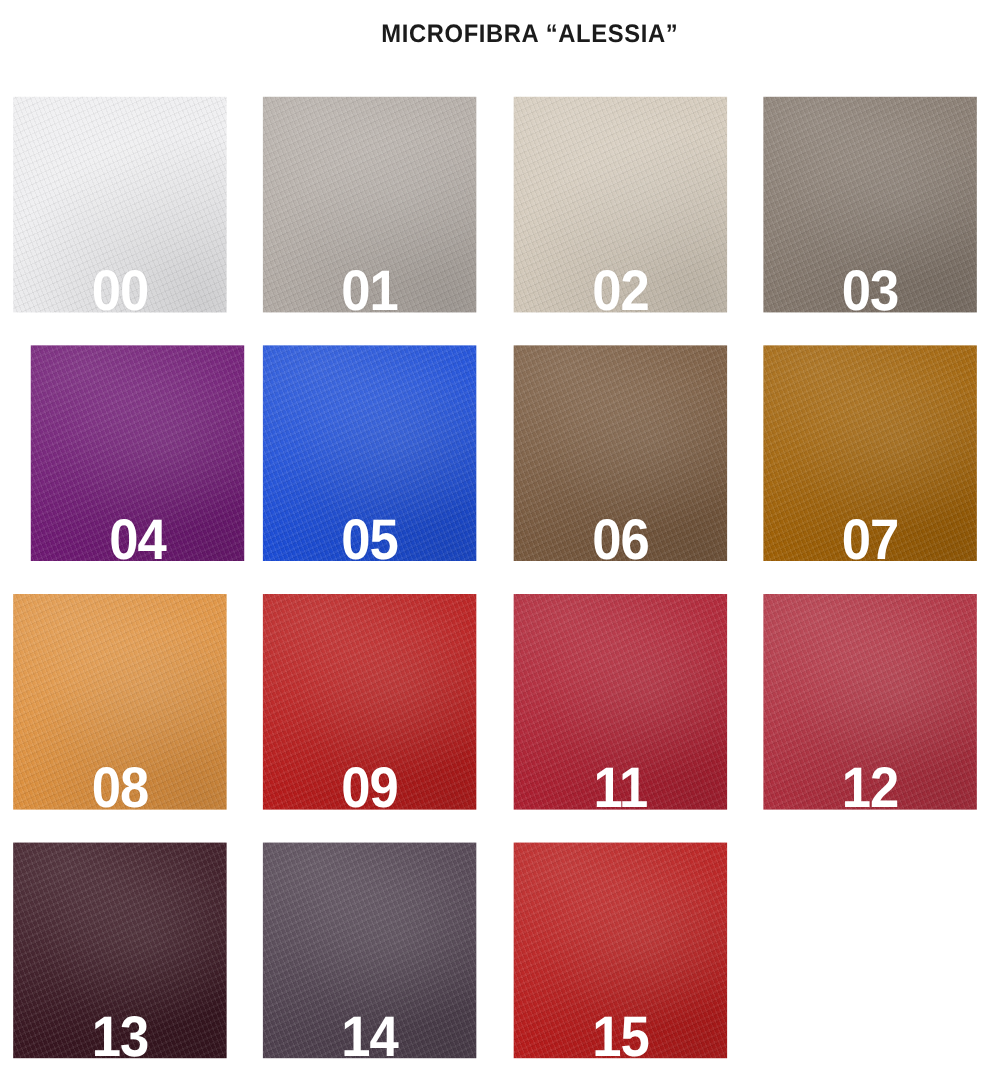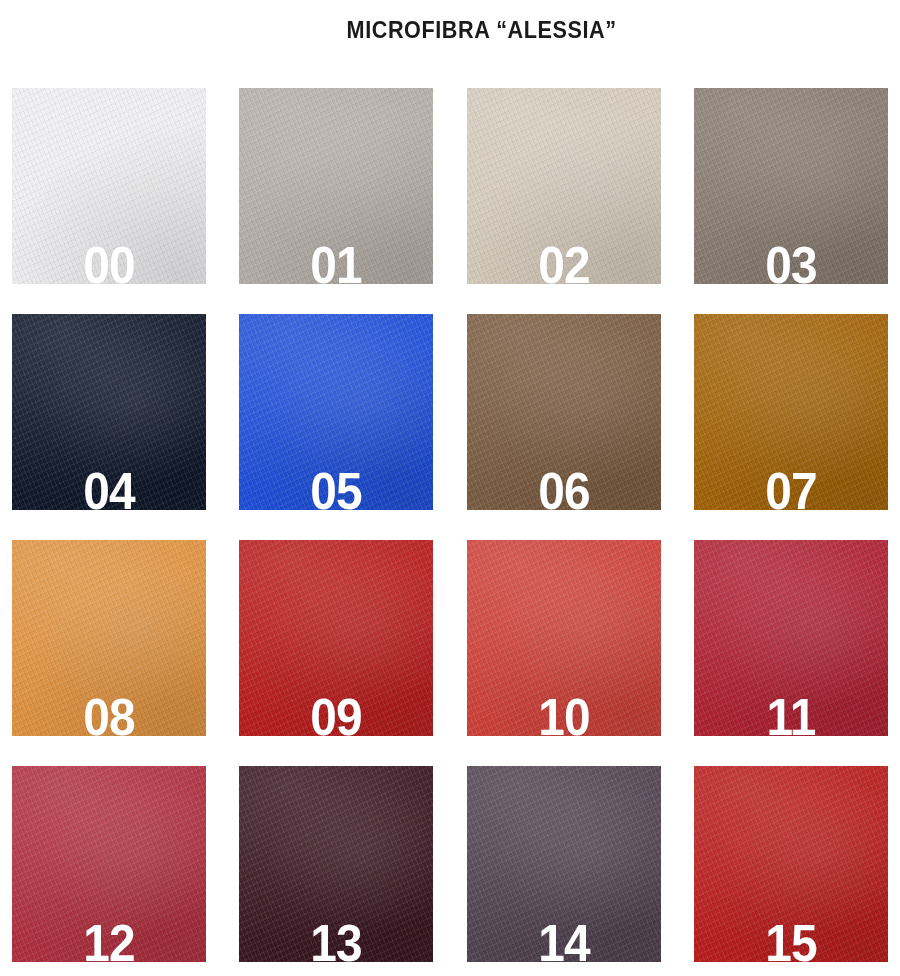--- a/index.html
+++ b/index.html
@@ -148,21 +148,21 @@
         <div class="tex-b"></div>
         <div class="tex-c"></div>
         <div class="swatch-number">02</div>
       </div>
       <div class="swatch" style="background-color: rgb(134, 122, 111);">
         <div class="tex-a"></div>
         <div class="tex-b"></div>
         <div class="tex-c"></div>
         <div class="swatch-number">03</div>
       </div>
-      <div class="swatch" style="background-color: #0f172a;">
+      <div class="swatch" style="background-color: #701a75; margin-left: 16px;">
         <div class="tex-a"></div>
         <div class="tex-b"></div>
         <div class="tex-c"></div>
         <div class="swatch-number">04</div>
       </div>
       <div class="swatch" style="background-color: #1d4ed8;">
         <div class="tex-a"></div>
         <div class="tex-b"></div>
         <div class="tex-c"></div>
         <div class="swatch-number">05</div>
@@ -184,26 +184,20 @@
         <div class="tex-b"></div>
         <div class="tex-c"></div>
         <div class="swatch-number">08</div>
       </div>
       <div class="swatch" style="background-color: #b91c1c;">
         <div class="tex-a"></div>
         <div class="tex-b"></div>
         <div class="tex-c"></div>
         <div class="swatch-number">09</div>
       </div>
-      <div class="swatch" style="background-color: rgb(205, 64, 56);">
-        <div class="tex-a"></div>
-        <div class="tex-b"></div>
-        <div class="tex-c"></div>
-        <div class="swatch-number">10</div>
-      </div>
       <div class="swatch" style="background-color: rgb(174, 32, 50);">
         <div class="tex-a"></div>
         <div class="tex-b"></div>
         <div class="tex-c"></div>
         <div class="swatch-number">11</div>
       </div>
       <div class="swatch" style="background-color: rgb(175, 47, 63);">
         <div class="tex-a"></div>
         <div class="tex-b"></div>
         <div class="tex-c"></div>

